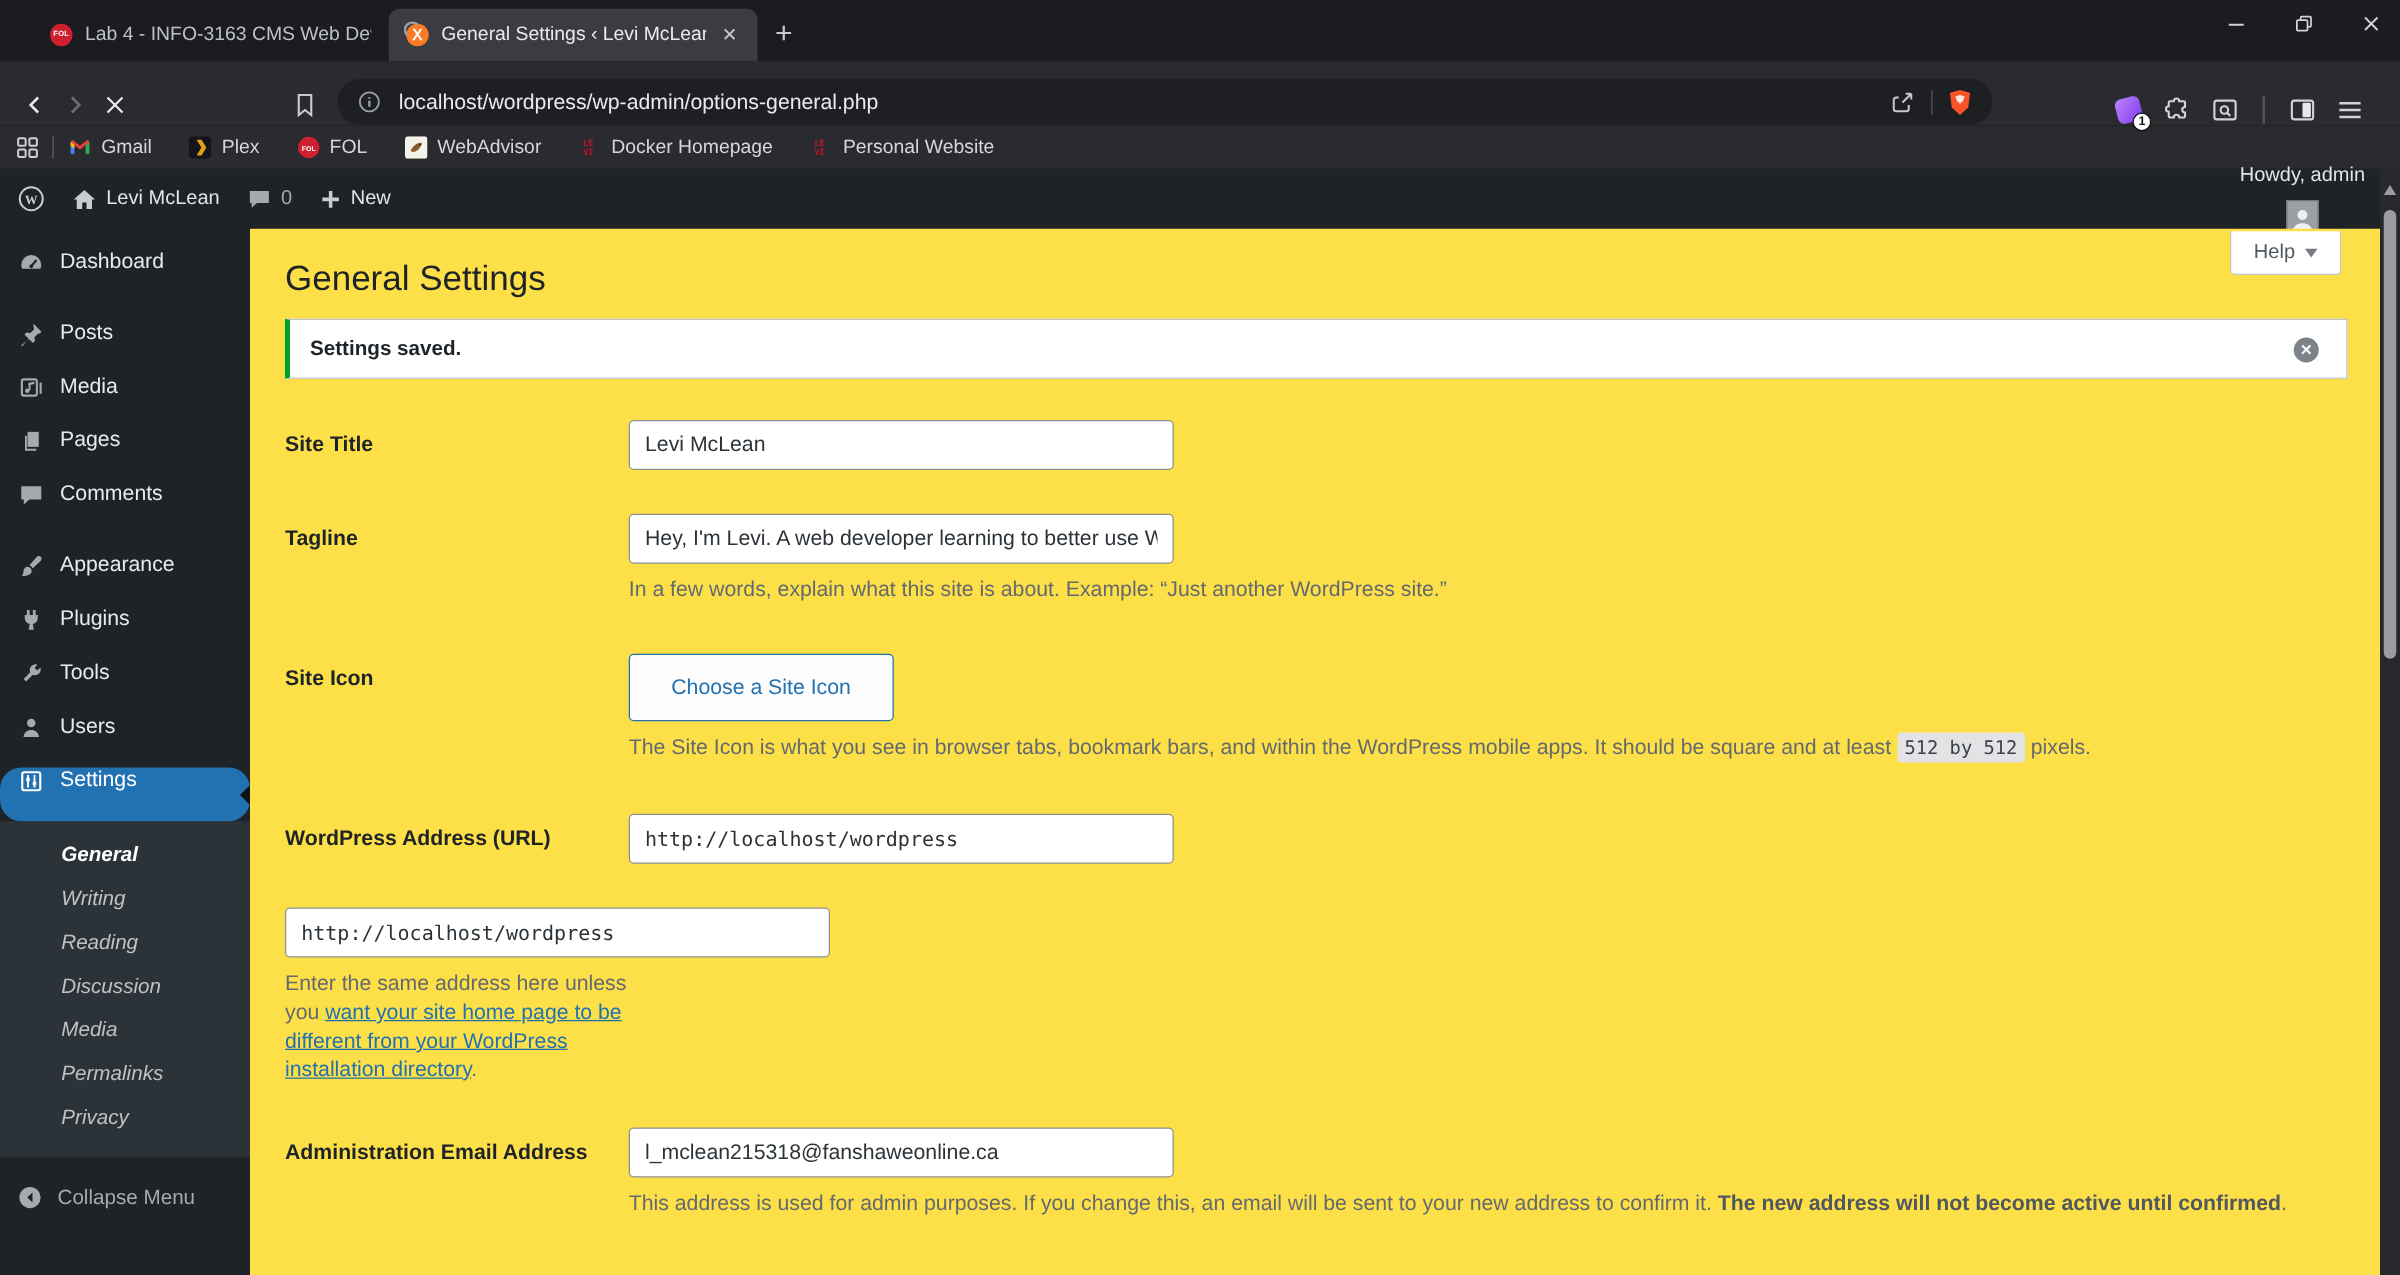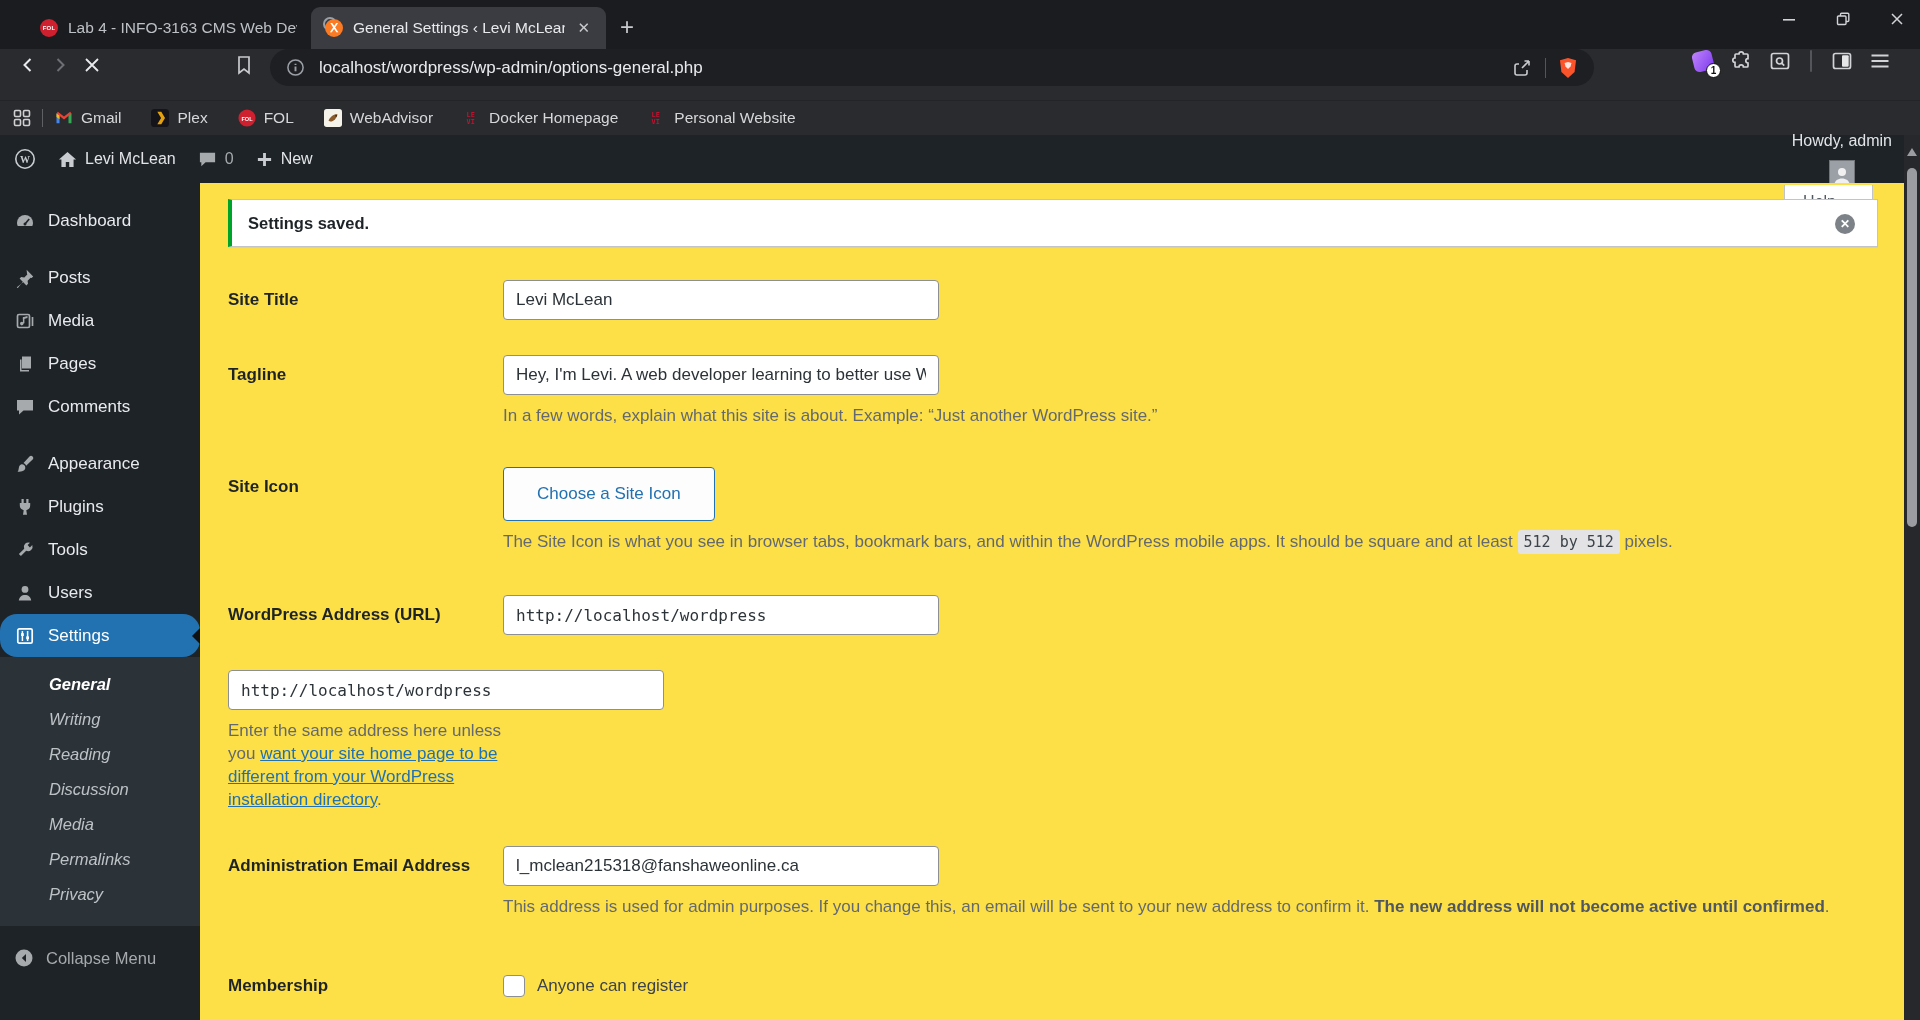--- a/index.html
+++ b/index.html
@@ -21,21 +21,21 @@
   .fav-xampp:before { content:""; position:absolute; left:-2px; top:-2px; width:10px; height:10px;
                       border:2px solid #9aa0a6; border-right-color:transparent; border-bottom-color:transparent;
                       border-radius:50%; }
   .tabclose { color:#c9cacd; font-size:15px; padding:0 2px; }
   .newtab { color:#c9cacd; font-size:24px; line-height:24px; margin:0 0 10px 14px; }
   .wincontrols { position:absolute; right:10px; top:6px; display:flex; gap:28px; align-items:center;
                  color:#d2d3d6; }
   .wc { width:26px; height:26px; display:flex; align-items:center; justify-content:center; }
 
   
-  .navbar { height:51px; background:#2a2b2f; display:flex; align-items:flex-start; padding:0 12px; }
+  .navbar { height:51px; background:#2a2b2f; display:flex; align-items:flex-end; padding:0 12px; }
   .navbtn { width:32px; height:32px; display:flex; align-items:center; justify-content:center; }
   .urlpill { flex:1; height:37px; background:#1e1f23; border-radius:19px; display:flex;
              align-items:center; padding:0 16px; margin:0 96px 0 10px; color:#e8eaed; }
   .urltext { flex:1; font-size:17px; margin-left:14px; }
   .pillsep { width:1px; height:20px; background:#54555a; margin:0 12px; }
   .toolgroup { display:flex; align-items:center; gap:14px; margin-right:16px; }
   .toolsep { width:2px; height:22px; background:#54555a; border-radius:1px; margin:0 4px; }
   .wallet { position:relative; width:26px; height:24px; }
   .wallet .card { position:absolute; inset:2px 3px; background:linear-gradient(135deg,#c084fc,#7c3aed);
                   border-radius:5px; transform:rotate(-14deg); }
@@ -58,21 +58,21 @@
   .ab-item .txt { color:#e2e4e7; }
   .ab-count { color:#a7aaad; }
   .ab-right { margin-left:auto; display:flex; align-items:center; gap:10px; margin-right:14px;flex-direction:column; }
   .avatar { width:26px; height:26px; background:#9aa0a6; border:1px solid #72767b; display:flex;
             align-items:flex-end; justify-content:center; overflow:hidden; }
 
   
   .workspace { display:flex; height:837px; }
   .sidebar { width:200px; background:#1d2327; color:#f0f0f1; font-size:17px; padding-top:16px;
              display:flex; flex-direction:column; flex:0 0 auto; }
-  .side-item { position:relative; display:flex; align-items:center; gap:12px; height:43px;
+  .side-item { position:relative; display:flex; align-items:flex-start; gap:12px; height:43px;
                padding:0 0 0 14px; color:#e8eaee; }
   .side-item .sicon { width:22px; height:22px; color:#a7aaad; display:flex; align-items:center; justify-content:center; }
   .side-item.sep { margin-top:14px; }
   .side-item.selected { background:#2271b1; color:#fff;border-radius:17px; }
   .side-item.selected .sicon { color:#fff; }
   .side-item.selected:after { content:""; position:absolute; right:0; top:50%; margin-top:-8px;
                border:8px solid transparent; border-right-color:#0e1214; }
   .submenu { background:#2c3338; padding:10px 0 14px 0; }
   .sub-item { height:35px; line-height:35px; padding-left:49px; color:#bdc2c7; font-size:16.5px;font-style:italic; }
   .sub-item.current { color:#fff; font-weight:bold; }
@@ -451,20 +451,21 @@
         <span>Collapse Menu</span>
       </div>
     </aside>
 
     <main class="content">
       <div class="helpbtn">
         <span>Help</span>
         <span class="tri"></span>
       </div>
 
+      <h1 class="pagetitle">General Settings</h1>
 
       <div class="notice">
         <strong>Settings saved.</strong>
         <span class="dismiss">✕</span>
       </div>
 
       <div class="form">
 
         <div class="row mb-row">
           <div class="lbl">Site Title</div>

